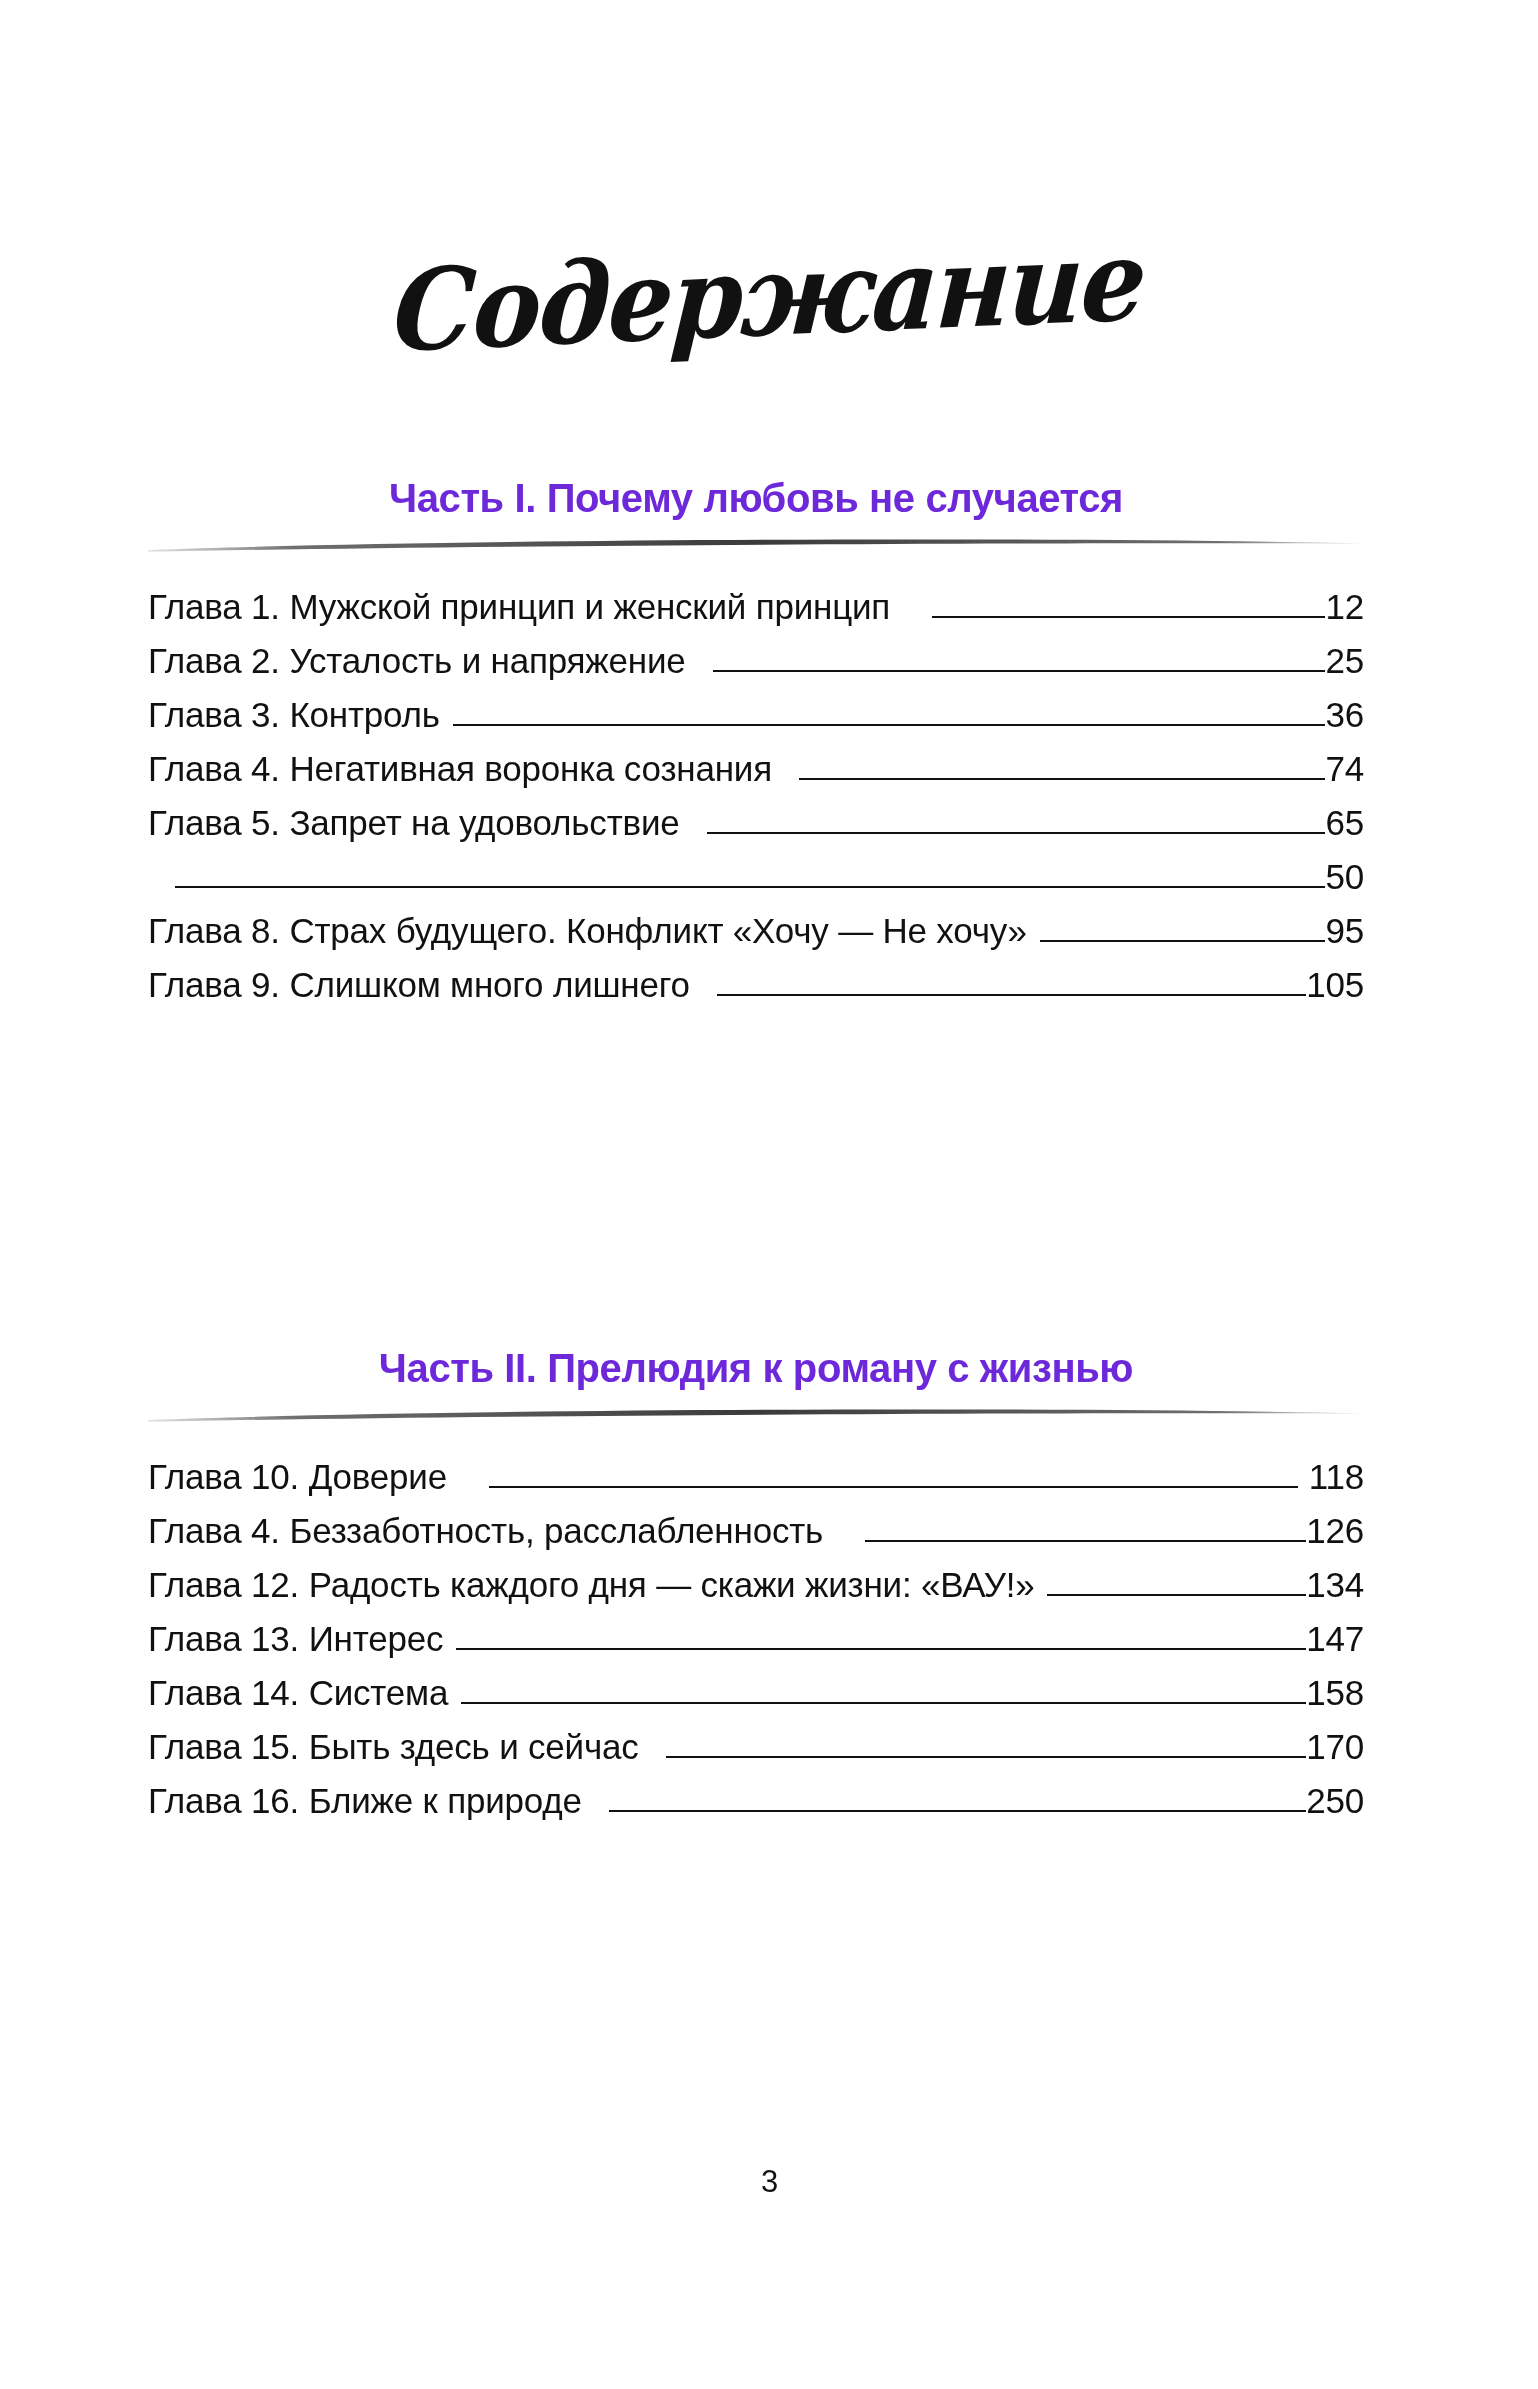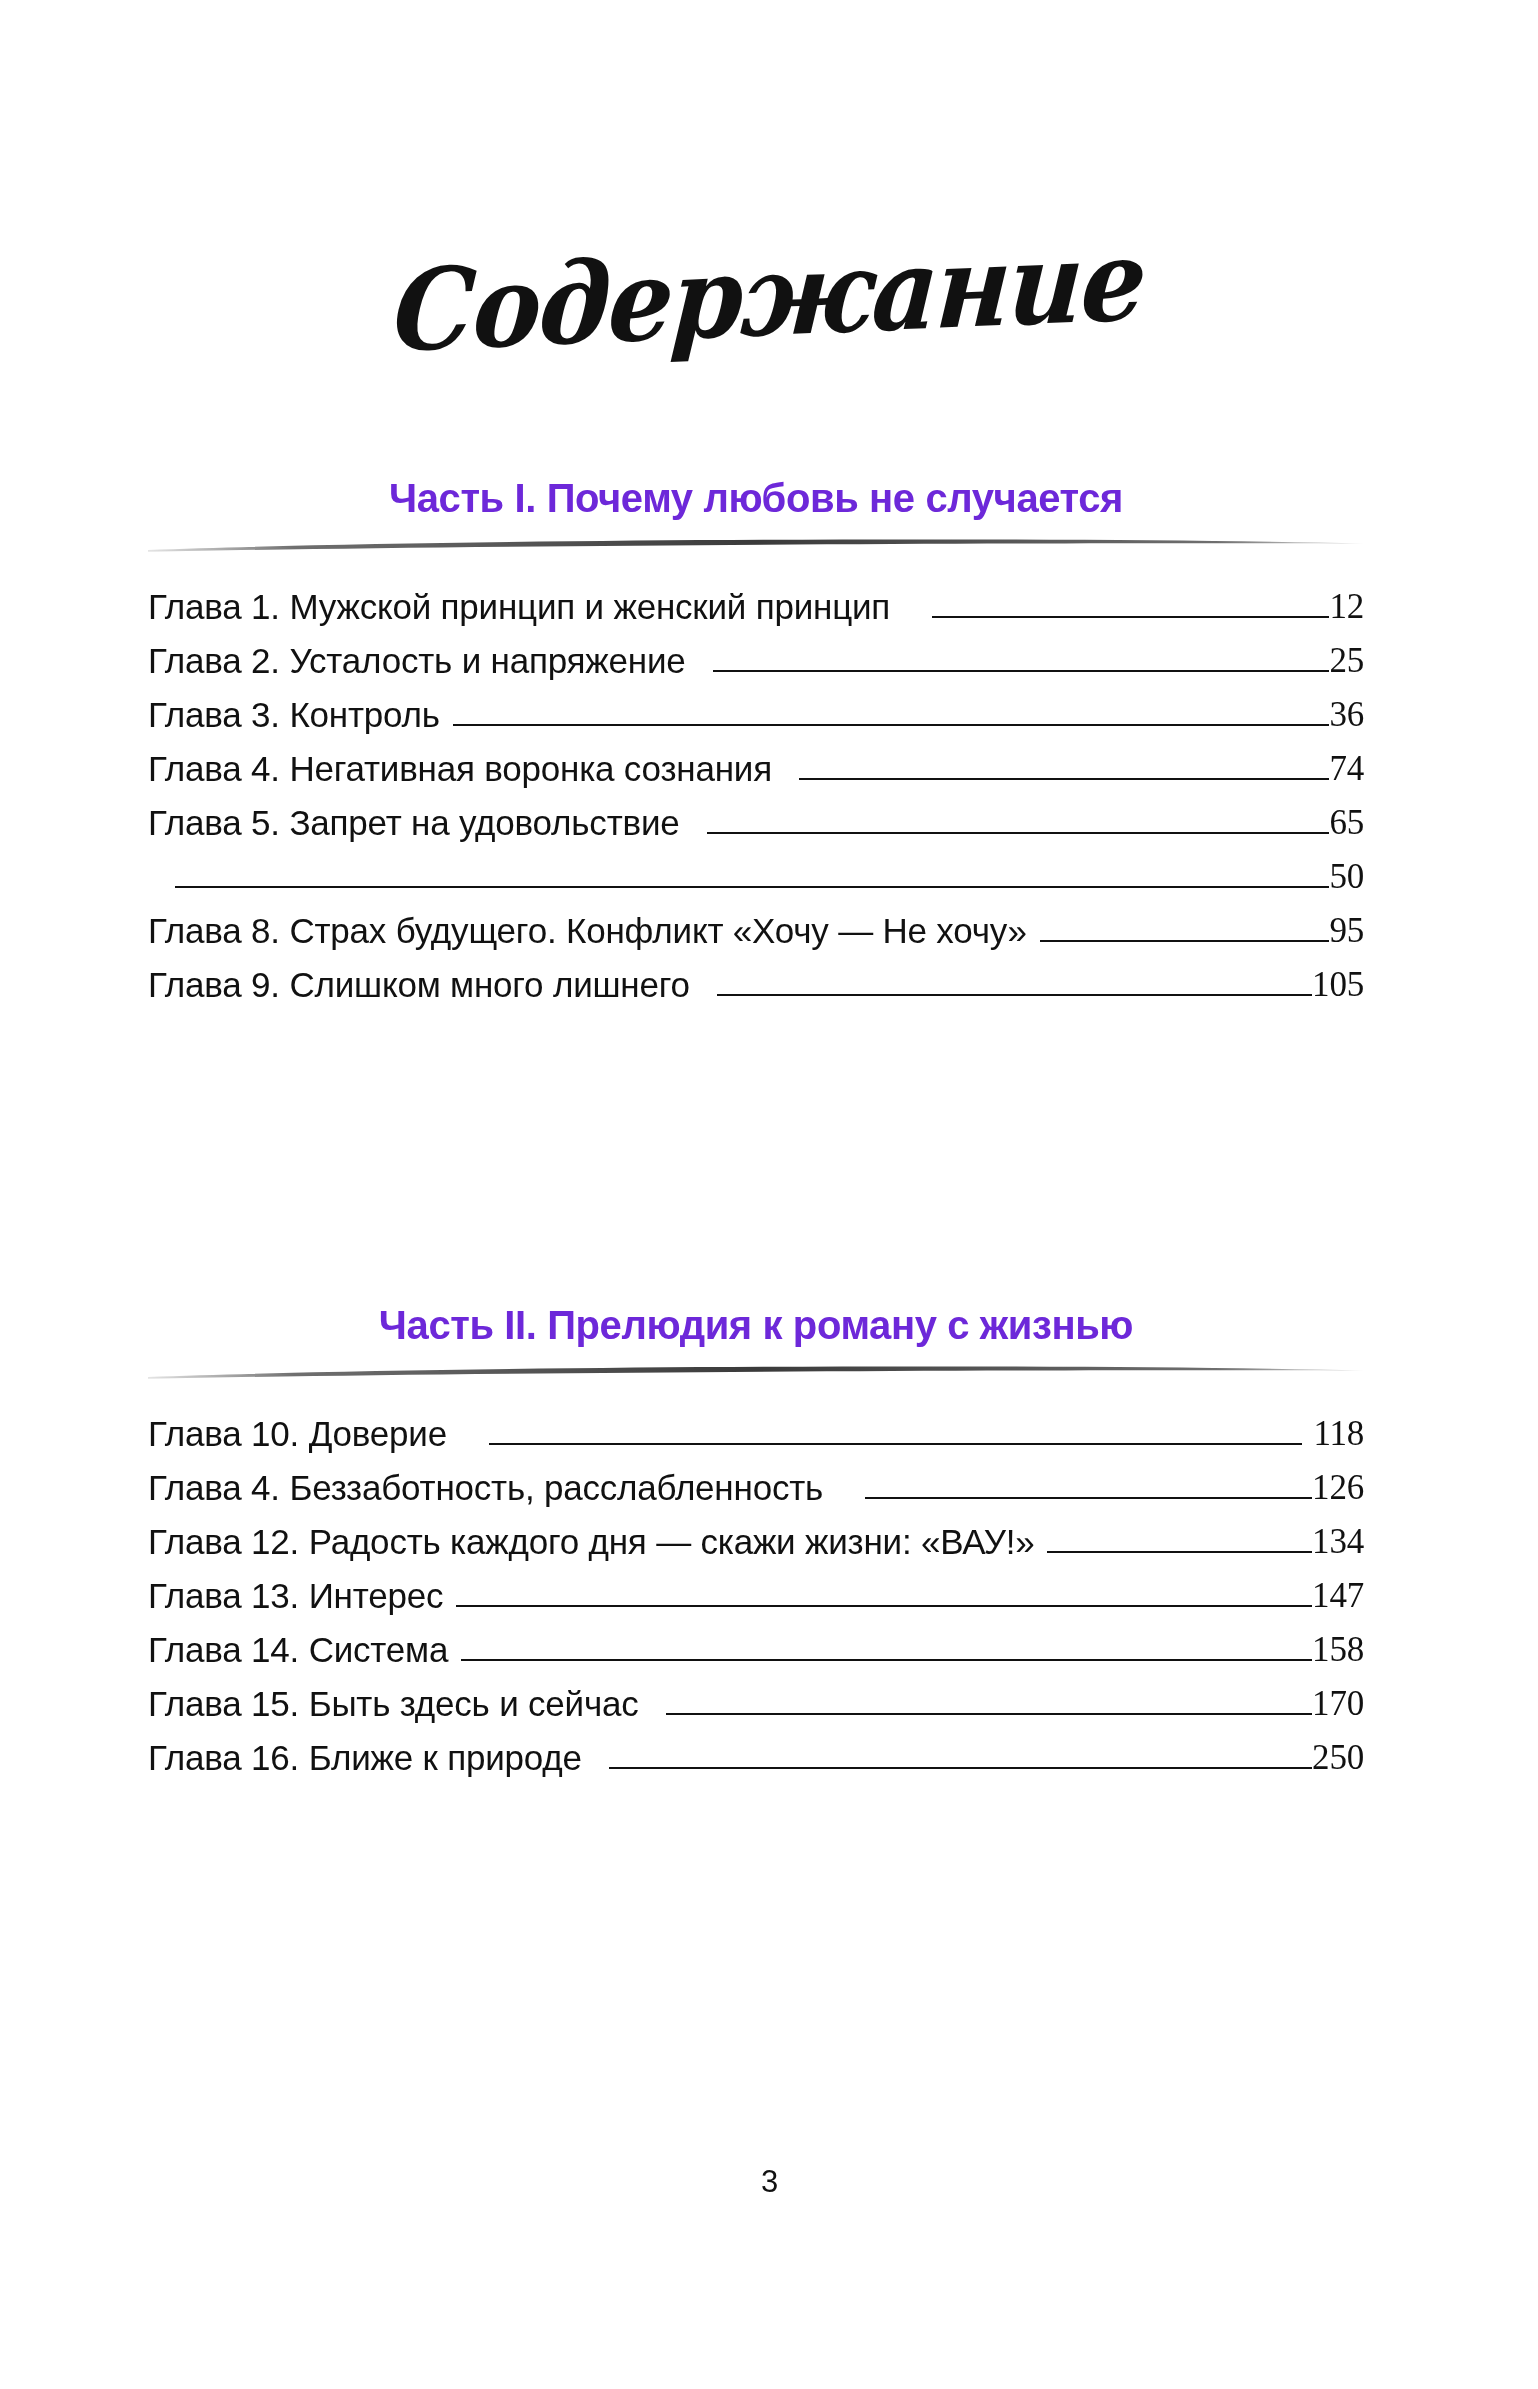--- a/index.html
+++ b/index.html
@@ -101,21 +101,20 @@
     background: #111111;
   }
   .chapter-leader.gap-sm i { left: 12.8px; }
   .chapter-leader.gap-md i { left: 27px; }
   .chapter-leader.gap-lg i { left: 42px; }
   .chapter-leader.gap-xl i { left: 42px; right: 11px; }
   .chapter-page {
     flex: 0 0 auto;
     padding-bottom: 1.8px;
     text-align: left;
-    font-family: Liberation Serif, serif;
   }
 
   
   .folio {
     position: absolute;
     left: 0;
     top: 2164px;
     width: 1539px;
     text-align: center;
     font-size: 31px;
@@ -199,21 +198,21 @@
         <div class="chapter-row">
           <span class="chapter-title">Глава 9. Слишком много лишнего</span>
           <span class="chapter-leader gap-md">
             <i></i>
           </span>
           <span class="chapter-page">105</span>
         </div>
       </div>
   </div>
 
-  <div class="part" id="part-1" style="top:1304px;">
+  <div class="part" id="part-1" style="top:1347px;">
     <div class="part-heading">Часть II. Прелюдия к роману с жизнью</div>
     <div class="part-rule">
       <svg viewBox="0 0 1335 26" preserveAspectRatio="none" aria-hidden="true">
         <defs>
           <linearGradient id="rg1" x1="0" y1="0" x2="1" y2="0">
             <stop offset="0" stop-color="#4d4d4d" stop-opacity="0.15"></stop>
             <stop offset="0.12" stop-color="#3f3f3f" stop-opacity="0.75"></stop>
             <stop offset="0.5" stop-color="#3a3a3a" stop-opacity="1"></stop>
             <stop offset="0.88" stop-color="#3f3f3f" stop-opacity="0.75"></stop>
             <stop offset="1" stop-color="#4d4d4d" stop-opacity="0.15"></stop>

